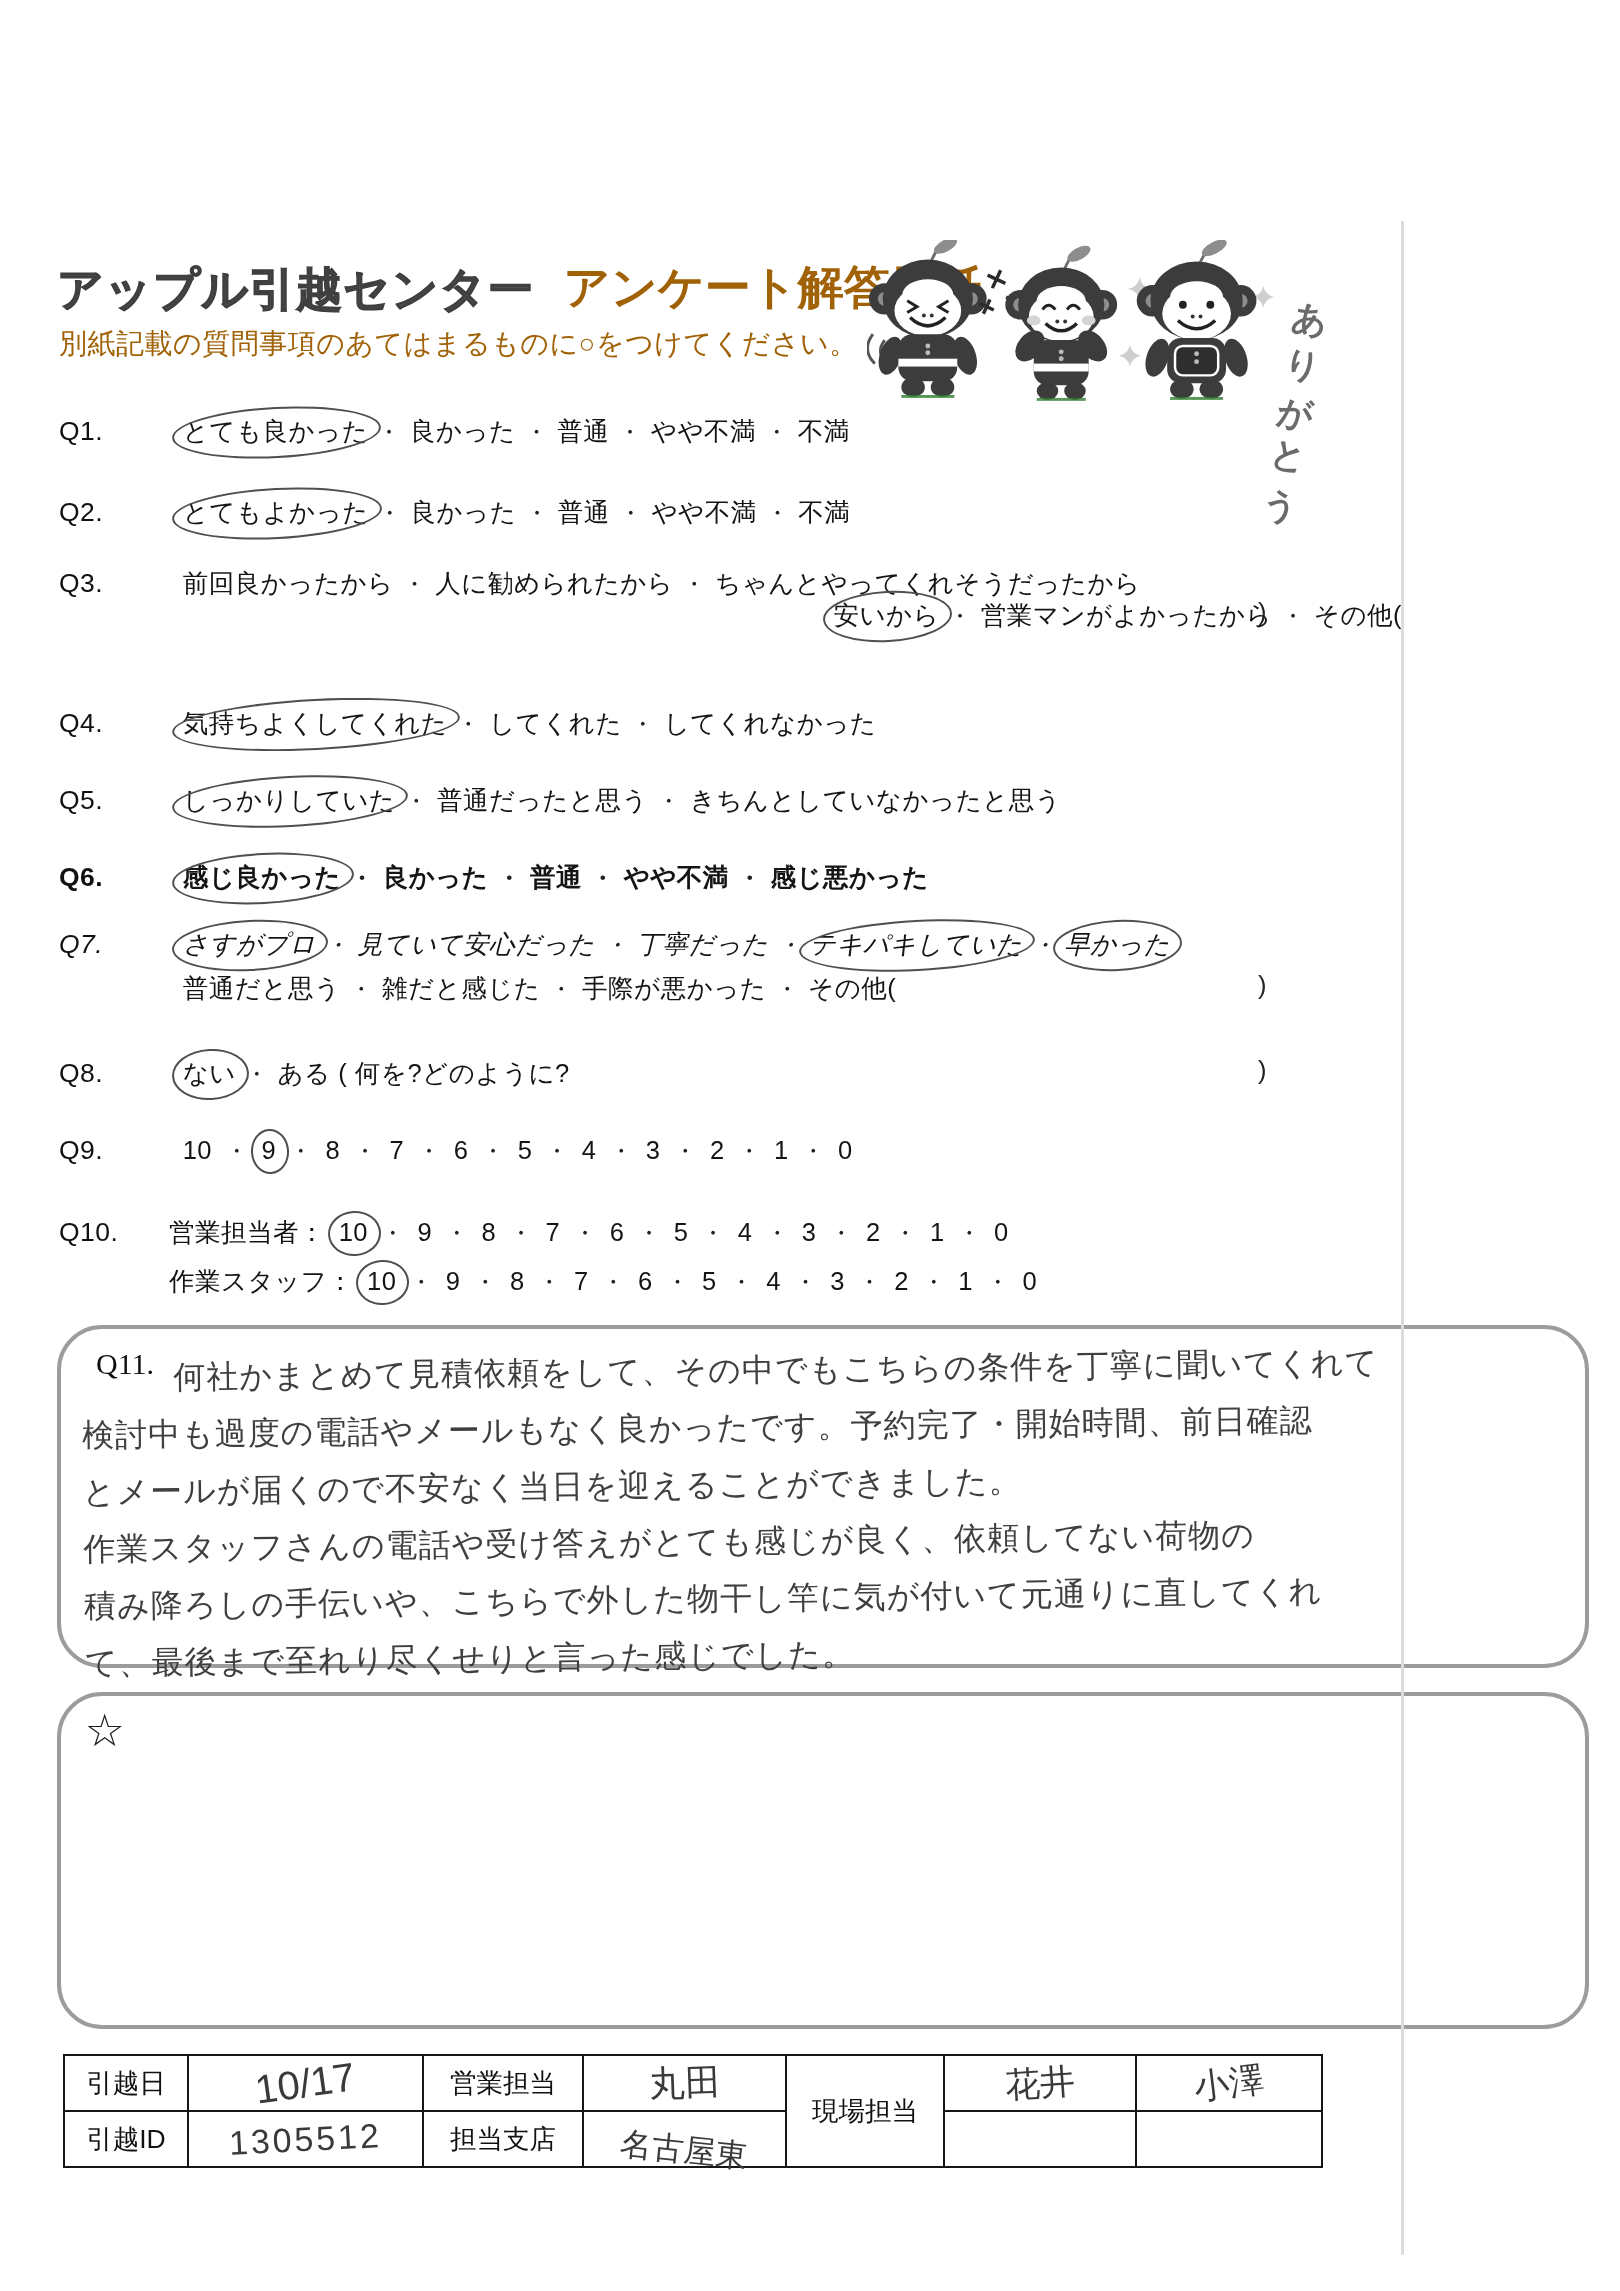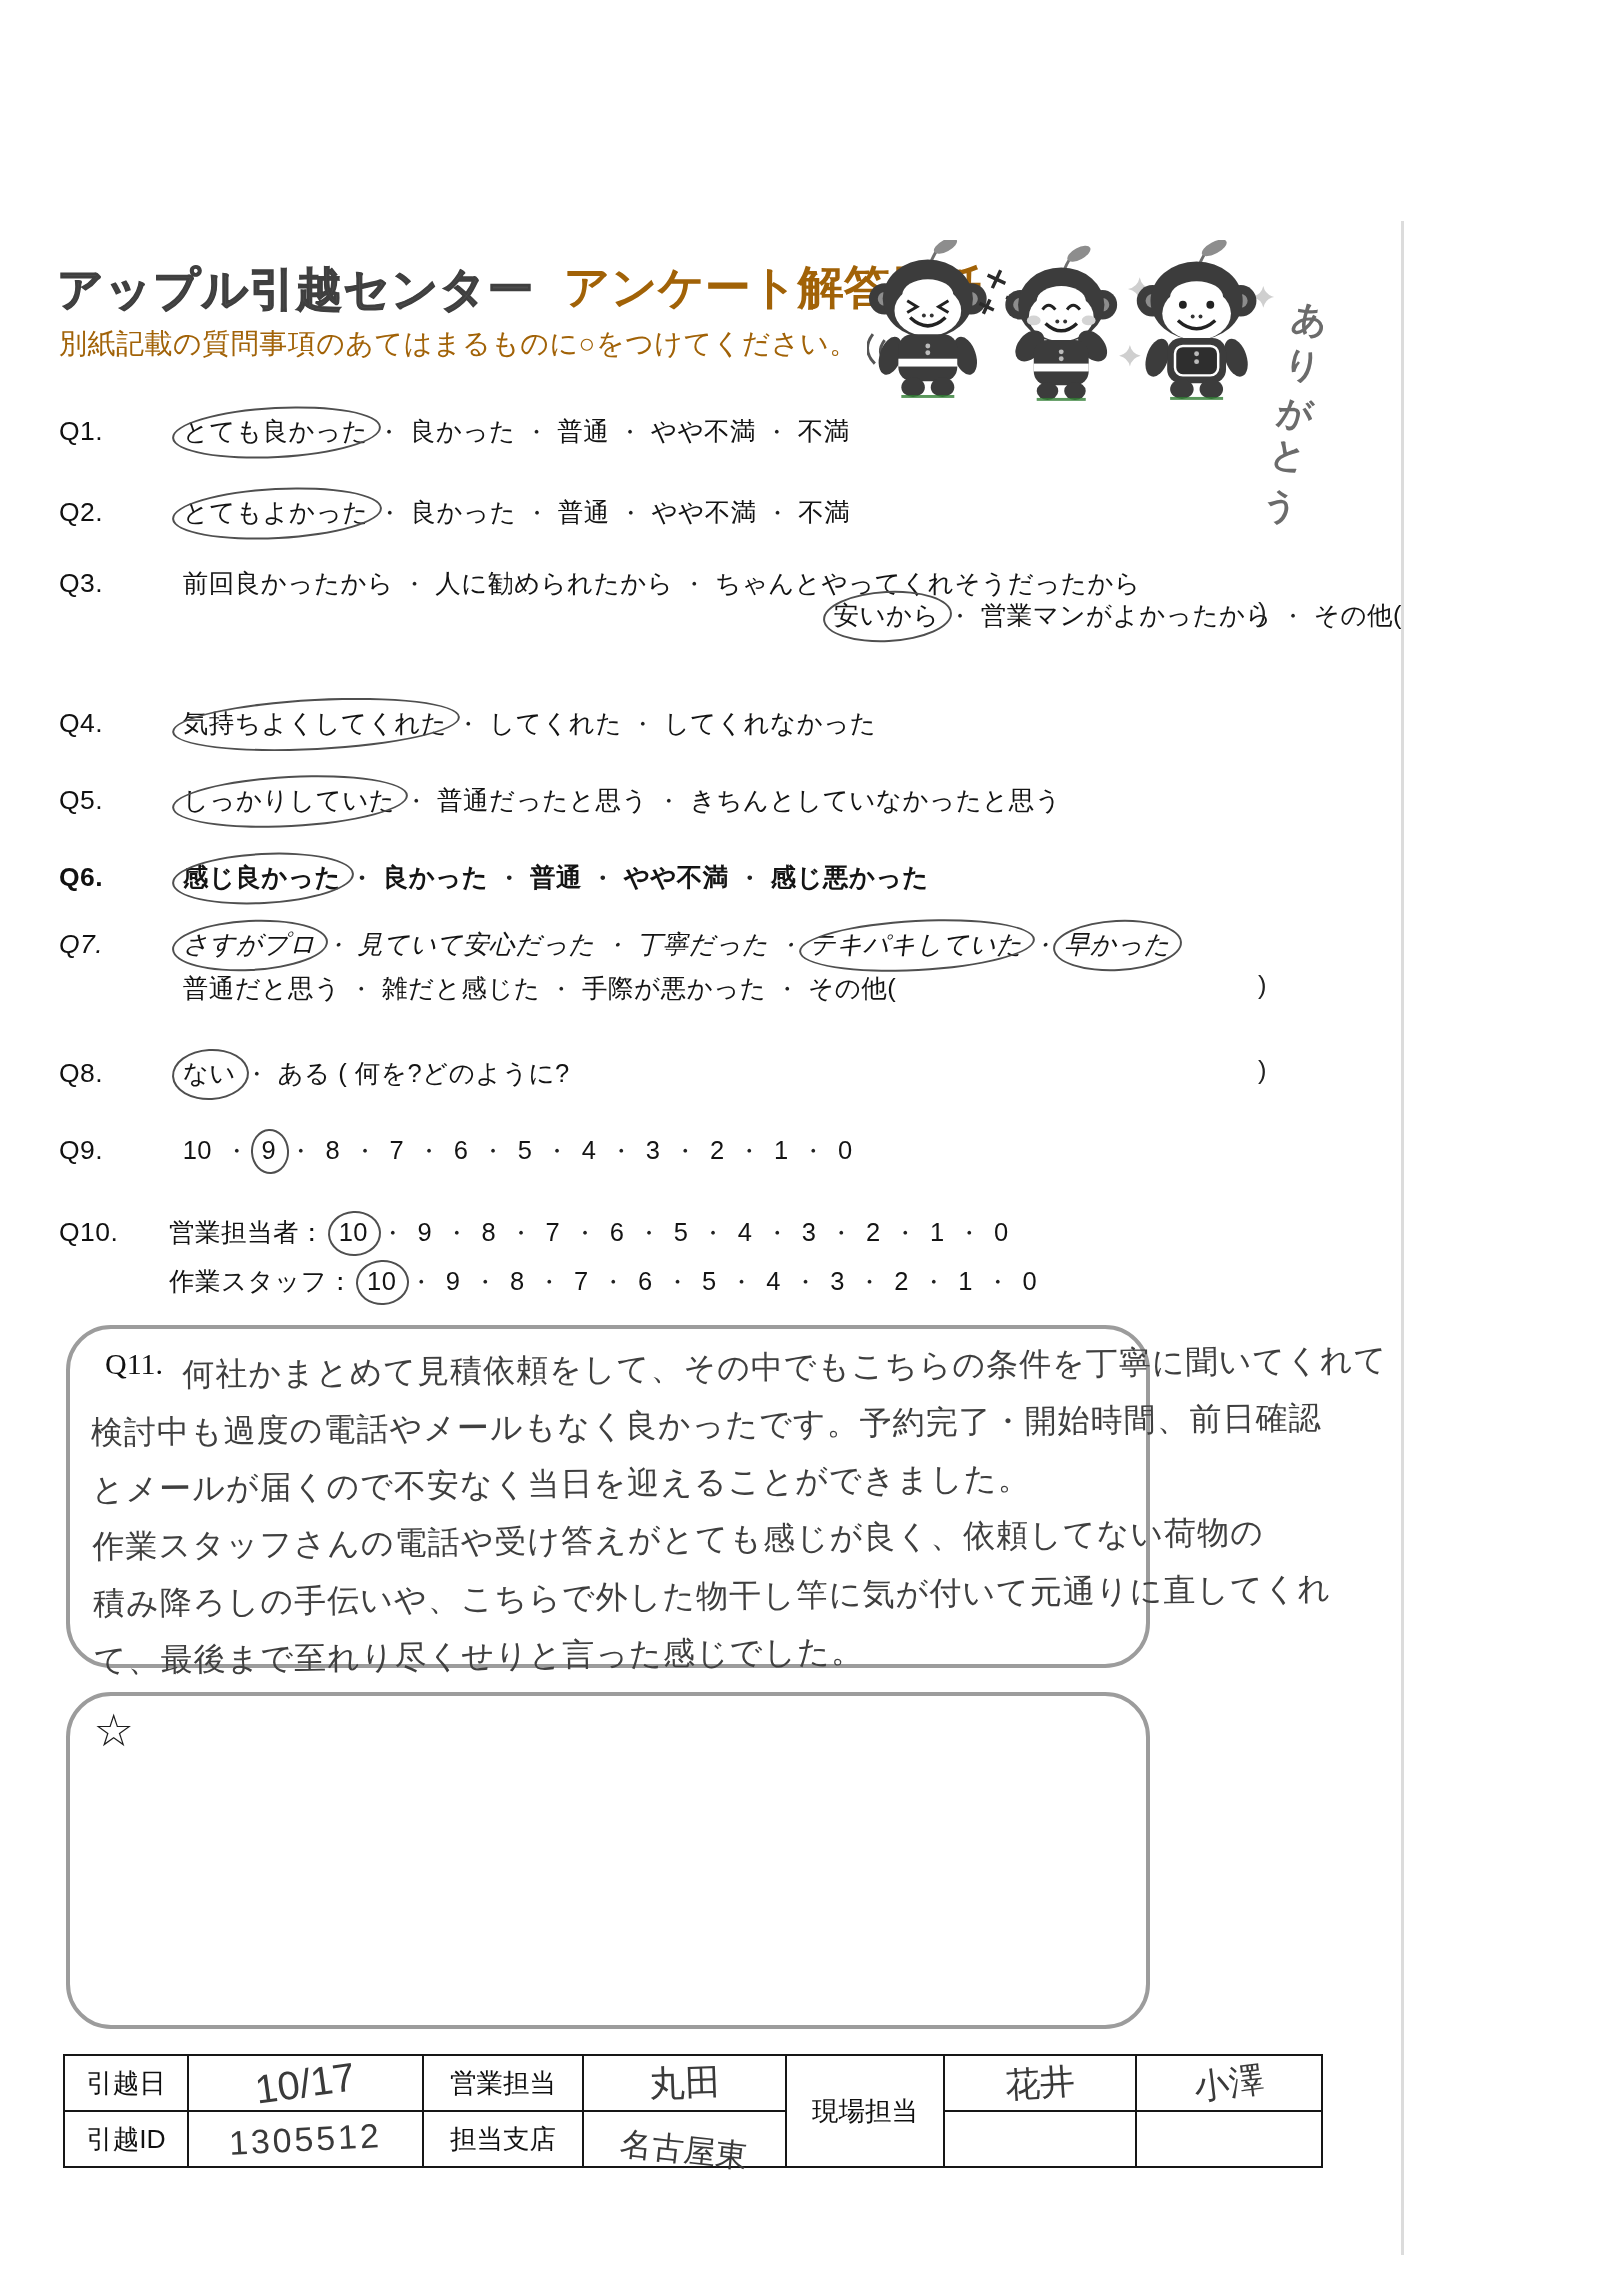--- a/index.html
+++ b/index.html
@@ -39,21 +39,21 @@
   .opt .sep::before{content:"・";padding:0 8.8px;color:#222;font-size:23.5px;}
   .opt:first-of-type .sep::before{content:"";padding:0;}
   .q-row:nth-of-type(n+11) .opt .sep::before{padding:0 12.7px;}
   .q-row:nth-of-type(n+11) .opt:first-of-type .sep::before{padding:0;}
   .txt{position:relative;display:inline-block;}
   .txt.circled::after{content:"";position:absolute;left:-10.8px;right:-12.7px;top:-6.9px;bottom:-8.8px;
         border:2.9px solid #4f4f4f;border-radius:50%;transform:rotate(-3deg);}
   .rparen{position:absolute;left:1199px;top:0;font-size:25.5px;color:#222;}
 
   
-  .box{position:absolute;left:57px;width:1084px;border:4.9px solid #9c9c9c;border-radius:45px;background:#fff;box-sizing:border-box;margin-left:9px;}
+  .box{position:absolute;left:57px;width:1532px;border:4.9px solid #9c9c9c;border-radius:45px;background:#fff;box-sizing:border-box;}
   .box1{top:1325px;height:343px;}
   .box2{top:1692px;height:337px;}
   .q11-label{position:absolute;left:35px;top:17.6px;font-family:"Liberation Serif","DejaVu Serif",serif;
         font-size:30px;color:#111;}
   .q11-lines{position:absolute;left:21.6px;top:11.8px;right:17.6px;font-size:32px;line-height:57px;
         color:#3f3f3f;letter-spacing:1px;transform:rotate(-0.7deg);white-space:nowrap;}
   .q11-lines div:first-of-type{text-indent:92px;}
   .star{position:absolute;left:23.5px;top:7.8px;font-size:45px;color:#1d1d1d;}
 
   

